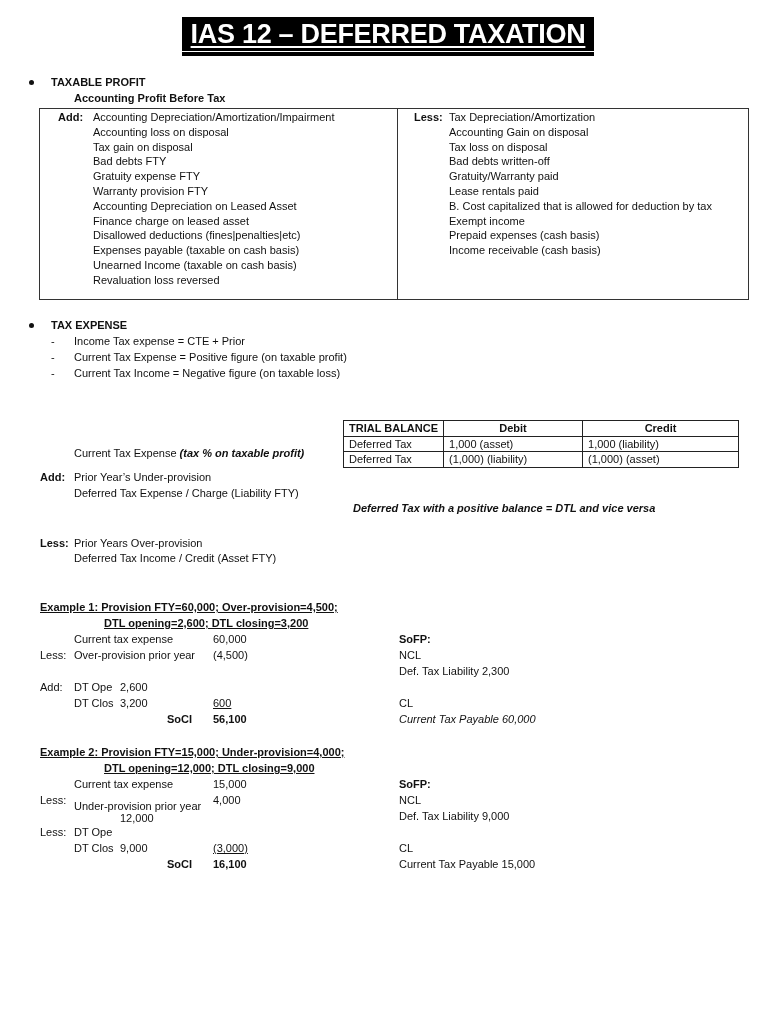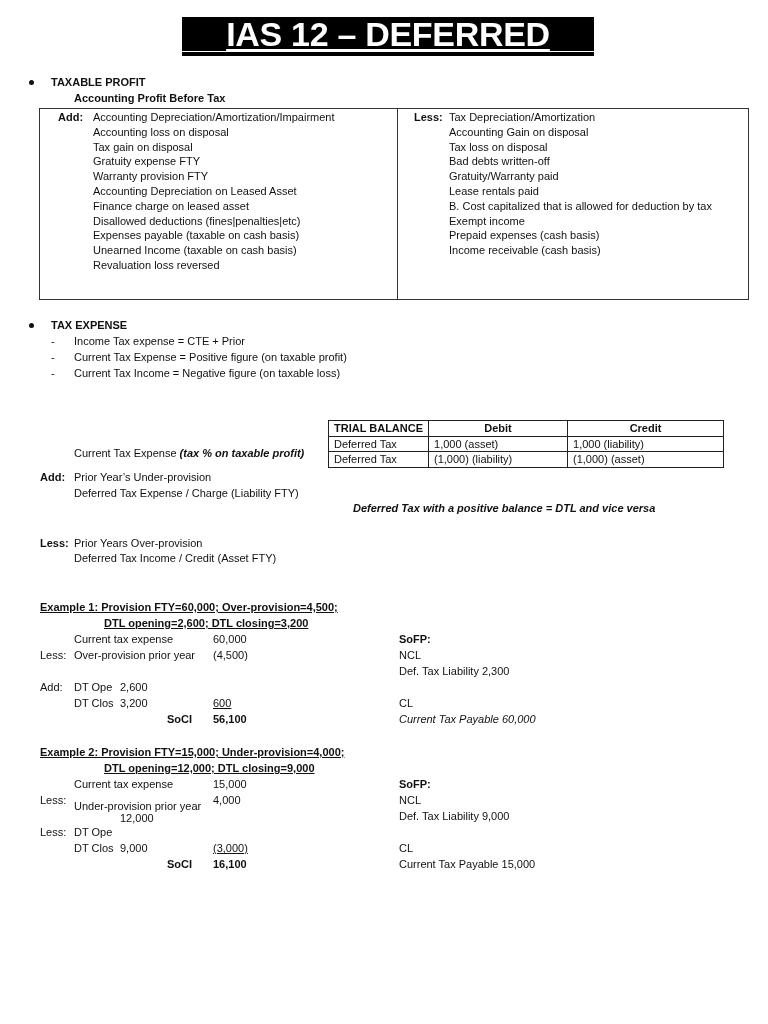--- a/index.html
+++ b/index.html
@@ -11,42 +11,42 @@
     .abs { position: absolute; white-space: nowrap; line-height: 15px; }
     .b { font-weight: bold; }
     .i { font-style: italic; font-weight: bold; }
     .u { text-decoration: underline; }
 
     
     .title-box {
       position: absolute; left: 182px; top: 17px; width: 412px; height: 34px;
       background: #000000; color: #ffffff;
       font-family: "Liberation Sans", sans-serif; font-weight: bold;
-      font-size: 34px; line-height: 34px; text-align: center;
+      font-size: 27px; line-height: 34px; text-align: center;
       letter-spacing: -0.3px;
     }
     .title-box span { text-decoration: underline; text-decoration-thickness: 2px; text-underline-offset: 3px; }
     .title-bar { position: absolute; left: 182px; top: 52px; width: 412px; height: 4px; background: #000; }
 
     .bullet { position: absolute; width: 5px; height: 5px; border-radius: 50%; background: #111; }
 
     
     .tp-table {
       position: absolute; left: 39px; top: 108px; width: 710px; height: 192px;
       border: 1px solid #333; box-sizing: border-box;
     }
     .tp-divider { position: absolute; left: 357px; top: 0; bottom: 0; width: 1px; background: #333; }
     .tp-col { position: absolute; top: 1px; }
     .tp-col .lbl { position: absolute; font-weight: bold; line-height: 14.8px; }
     .tp-col ul { list-style: none; margin: 0; padding: 0; position: absolute; }
     .tp-col li { line-height: 14.8px; white-space: nowrap; }
 
     
     .tb {
-      position: absolute; left: 328px; top: 420px; border-collapse: collapse;
+      position: absolute; left: 343px; top: 420px; border-collapse: collapse;
       font-size: 11px;
       padding-left: 20px;
     }
     .tb td, .tb th {
       border: 1px solid #222; padding: 0 5px; line-height: 14.5px; vertical-align: top;
       white-space: nowrap;
     }
     .tb th { font-weight: bold; text-align: center; }
     .tb th.first { text-align: left; }
     .tb .indent { padding-left: 28px; display: inline-block; }
@@ -62,20 +62,21 @@
 <div class="abs b" style="left:74px; top:91px;">Accounting Profit Before Tax</div>
 
 <div class="tp-table">
   <div class="tp-divider"></div>
   <div class="tp-col" style="left:0; width:356px;">
     <span class="lbl" style="left:18px;">Add:</span>
     <ul style="left:53px;">
       <li>Accounting Depreciation/Amortization/Impairment</li>
       <li>Accounting loss on disposal</li>
       <li>Tax gain on disposal</li>
+      <li>Bad debts FTY</li>
       <li>Gratuity expense FTY</li>
       <li>Warranty provision FTY</li>
       <li>Accounting Depreciation on Leased Asset</li>
       <li>Finance charge on leased asset</li>
       <li>Disallowed deductions (fines|penalties|etc)</li>
       <li>Expenses payable (taxable on cash basis)</li>
       <li>Unearned Income (taxable on cash basis)</li>
       <li>Revaluation loss reversed</li>
     </ul>
   </div>

